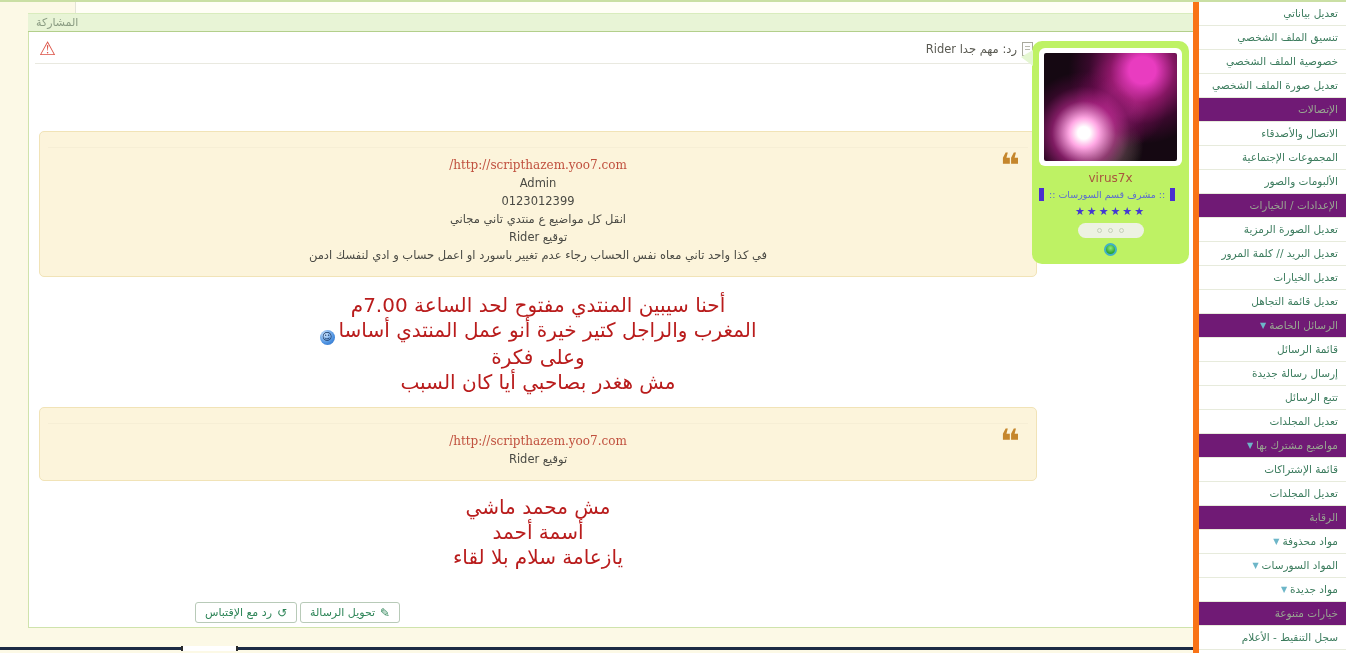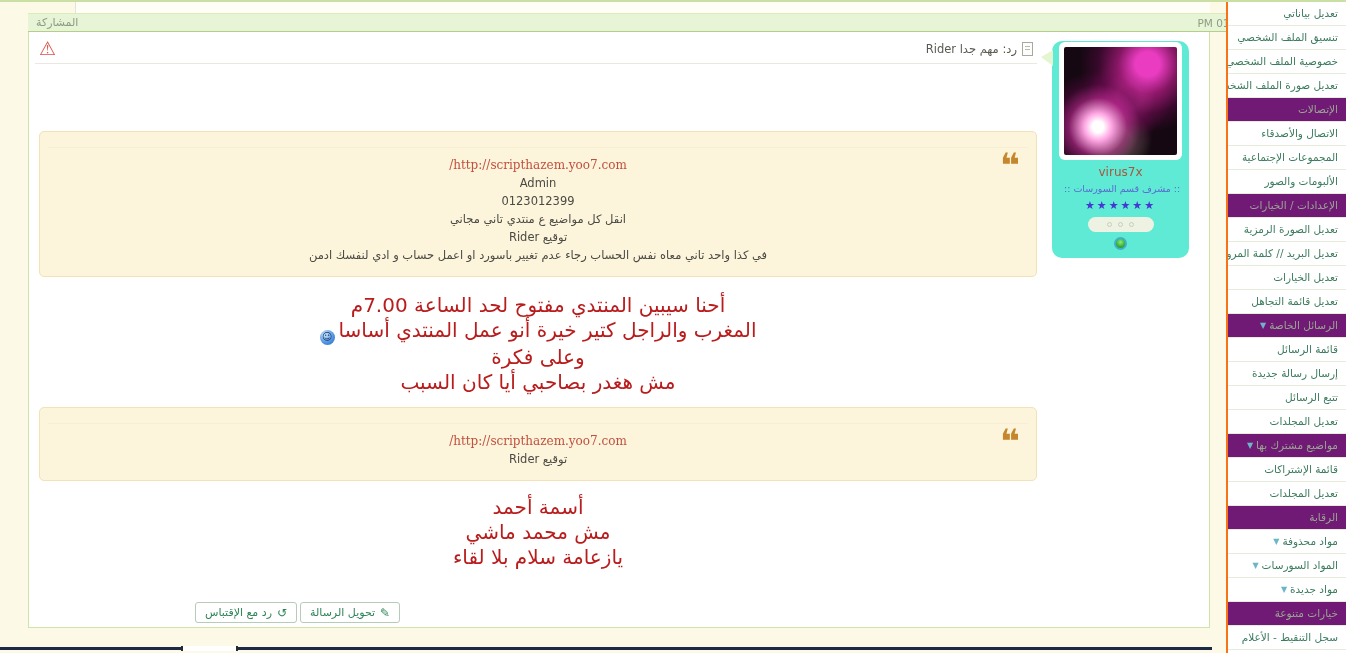--- a/index.html
+++ b/index.html
@@ -39,22 +39,22 @@
   }
   .post-title { display:flex; align-items:center; gap:5px; font-size:11.5px; color:#5a5a52; }
   .doc-icon { width:11px; height:14px; background:#fdfdfd; border:1px solid #a8a89c;
               position:relative; display:inline-block; }
   .doc-icon::after { content:""; position:absolute; inset:3px 2px;
      background:repeating-linear-gradient(#b8b8ac 0 1px, transparent 1px 3px); }
   .warn-icon { font-size:19px; color:#dc5448; line-height:1; }
 
   
   .avatar-panel {
-    position:absolute; top:9px; right:20px; width:137px;
-    background:#5eead4; border-radius:10px; padding:1px 7px 8px; z-index:3;
+    position:absolute; top:9px; right:20px; width:157px;
+    background:#bef264; border-radius:10px; padding:7px 7px 8px; z-index:3;
   }
   .avatar-panel::before {
     content:""; position:absolute; left:-11px; top:9px;
     border-top:7px solid transparent; border-bottom:9px solid transparent;
     border-right:12px solid #e4f6d1;
   }
   .avatar-frame { background:#fff; border-radius:6px; padding:5px; }
   .avatar-img {
     width:100%; height:108px; border-radius:2px;
     background:
@@ -104,22 +104,22 @@
           font-size:11px; color:#2e8558; cursor:pointer; font-family:inherit; }
   .fbtn .ic { font-size:12px; color:#2e8558; line-height:1; }
 
   
   .bottom-line { position:absolute; left:0; bottom:3px; width:1212px; height:3px; background:#1c2b45; }
   .bottom-notch { position:absolute; left:181px; bottom:2px; width:57px; height:5px;
                   background:#fff; border-left:2px solid #2a2a2a; border-right:2px solid #2a2a2a; }
 
   
   .sidebar {
-    position:absolute; top:2px; right:0; width:120px; height:651px;
-    background:#fff; border-left:2px solid #f97316; overflow:hidden;
+    position:absolute; top:2px; right:0; width:153px; height:651px;
+    background:#fff; border-left:6px solid #f97316; overflow:hidden;
   }
   .s-item {
     height:24px; line-height:23px; padding:0 8px; font-size:10.5px;
     color:#3c7c5e; border-bottom:1px solid #e7ebdc; background:#fff;
     text-align:right; white-space:nowrap; overflow:hidden; cursor:pointer;
   }
   .s-item.header { background:#701a75; color:#98a691; cursor:default; }
   .s-arrow { color:#6db6c8; font-size:8px; margin-right:3px; vertical-align:1px; }
 </style>
 </head>
@@ -206,22 +206,22 @@
       <span class="quote-mark">❝</span>
       <a class="q-link" href="#" dir="ltr">/http://scripthazem.yoo7.com</a>
       <div>
 
       <div class="q-line">توقيع Rider</div>
         </div>
     </div>
 
     <div class="body-block body2">
 
-    <div class="b-line">أسمة أحمد</div>
-        <div class="b-line">مش محمد ماشي</div>
+    <div class="b-line">مش محمد ماشي</div>
+        <div class="b-line">أسمة أحمد</div>
         <div class="b-line">يازعامة سلام بلا لقاء</div>
       </div>
 
   </div>
 
   <div class="btn-row">
     <button class="fbtn">
       <span class="ic">✎</span>
       <span>تحويل الرسالة</span>
     </button>

